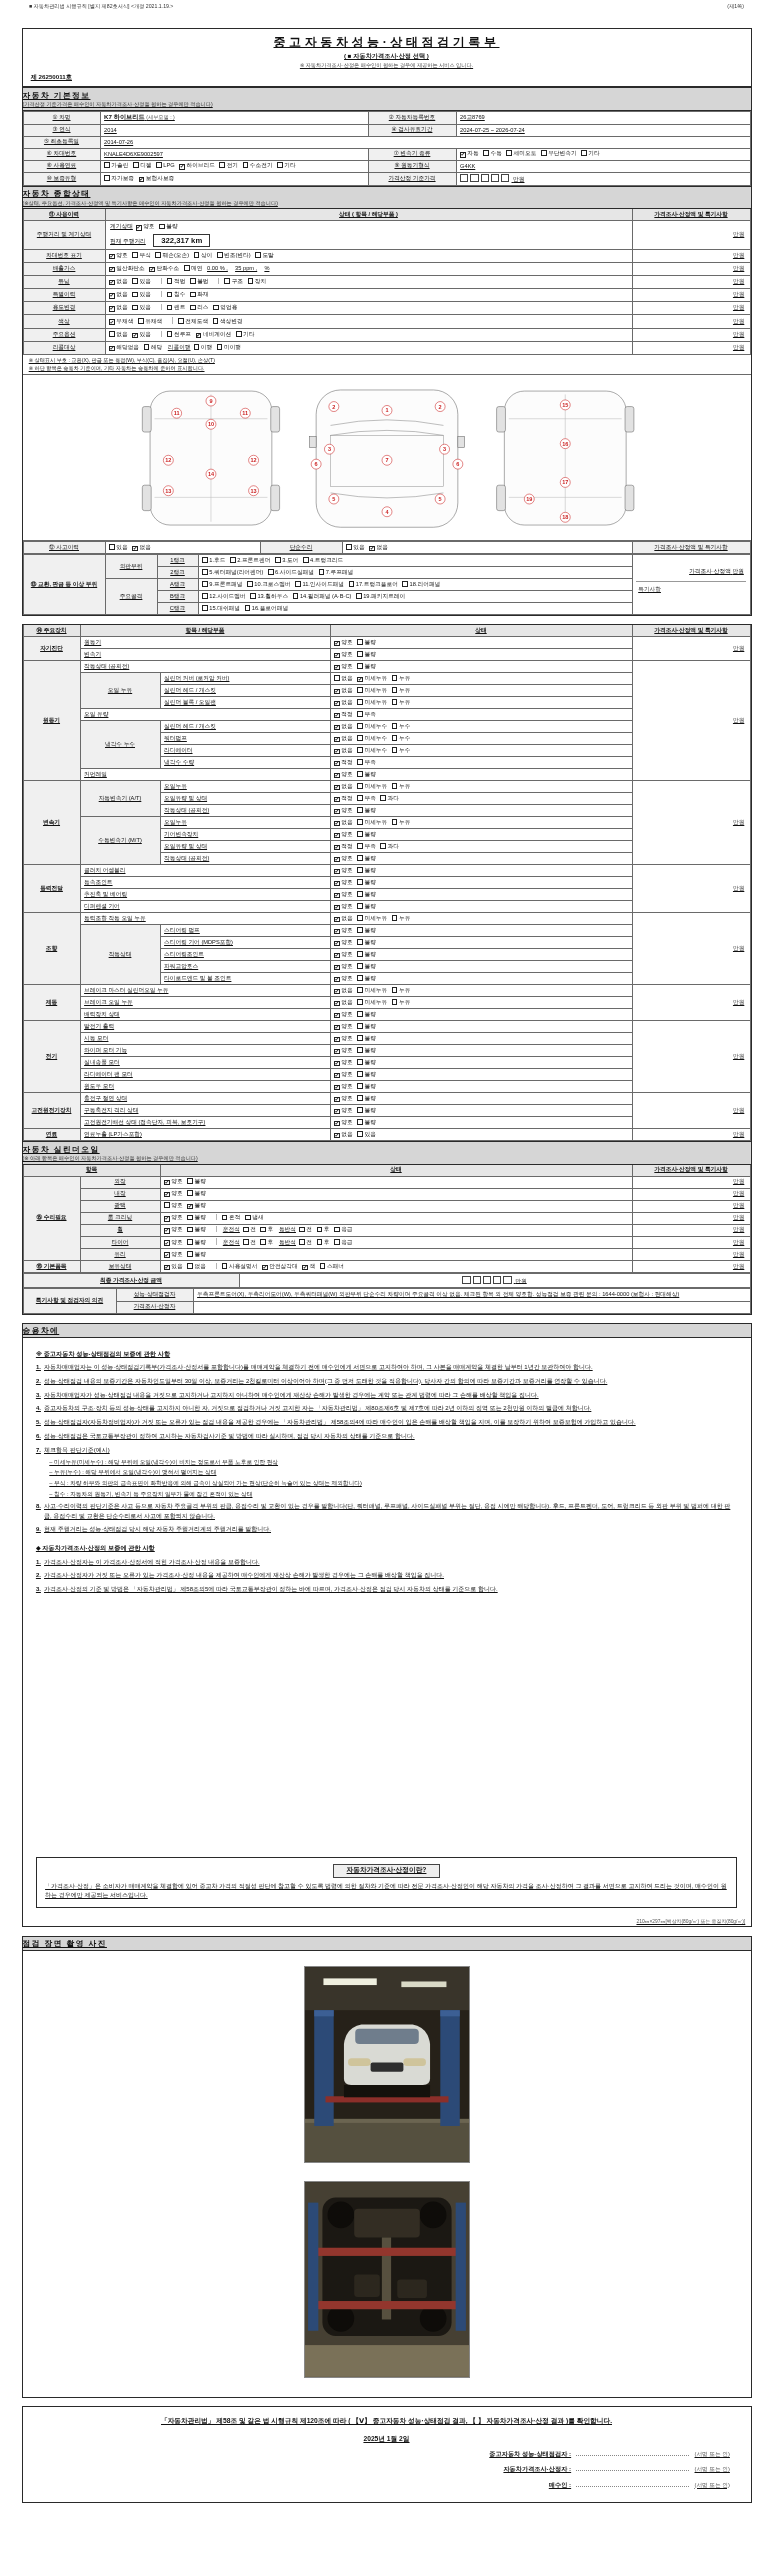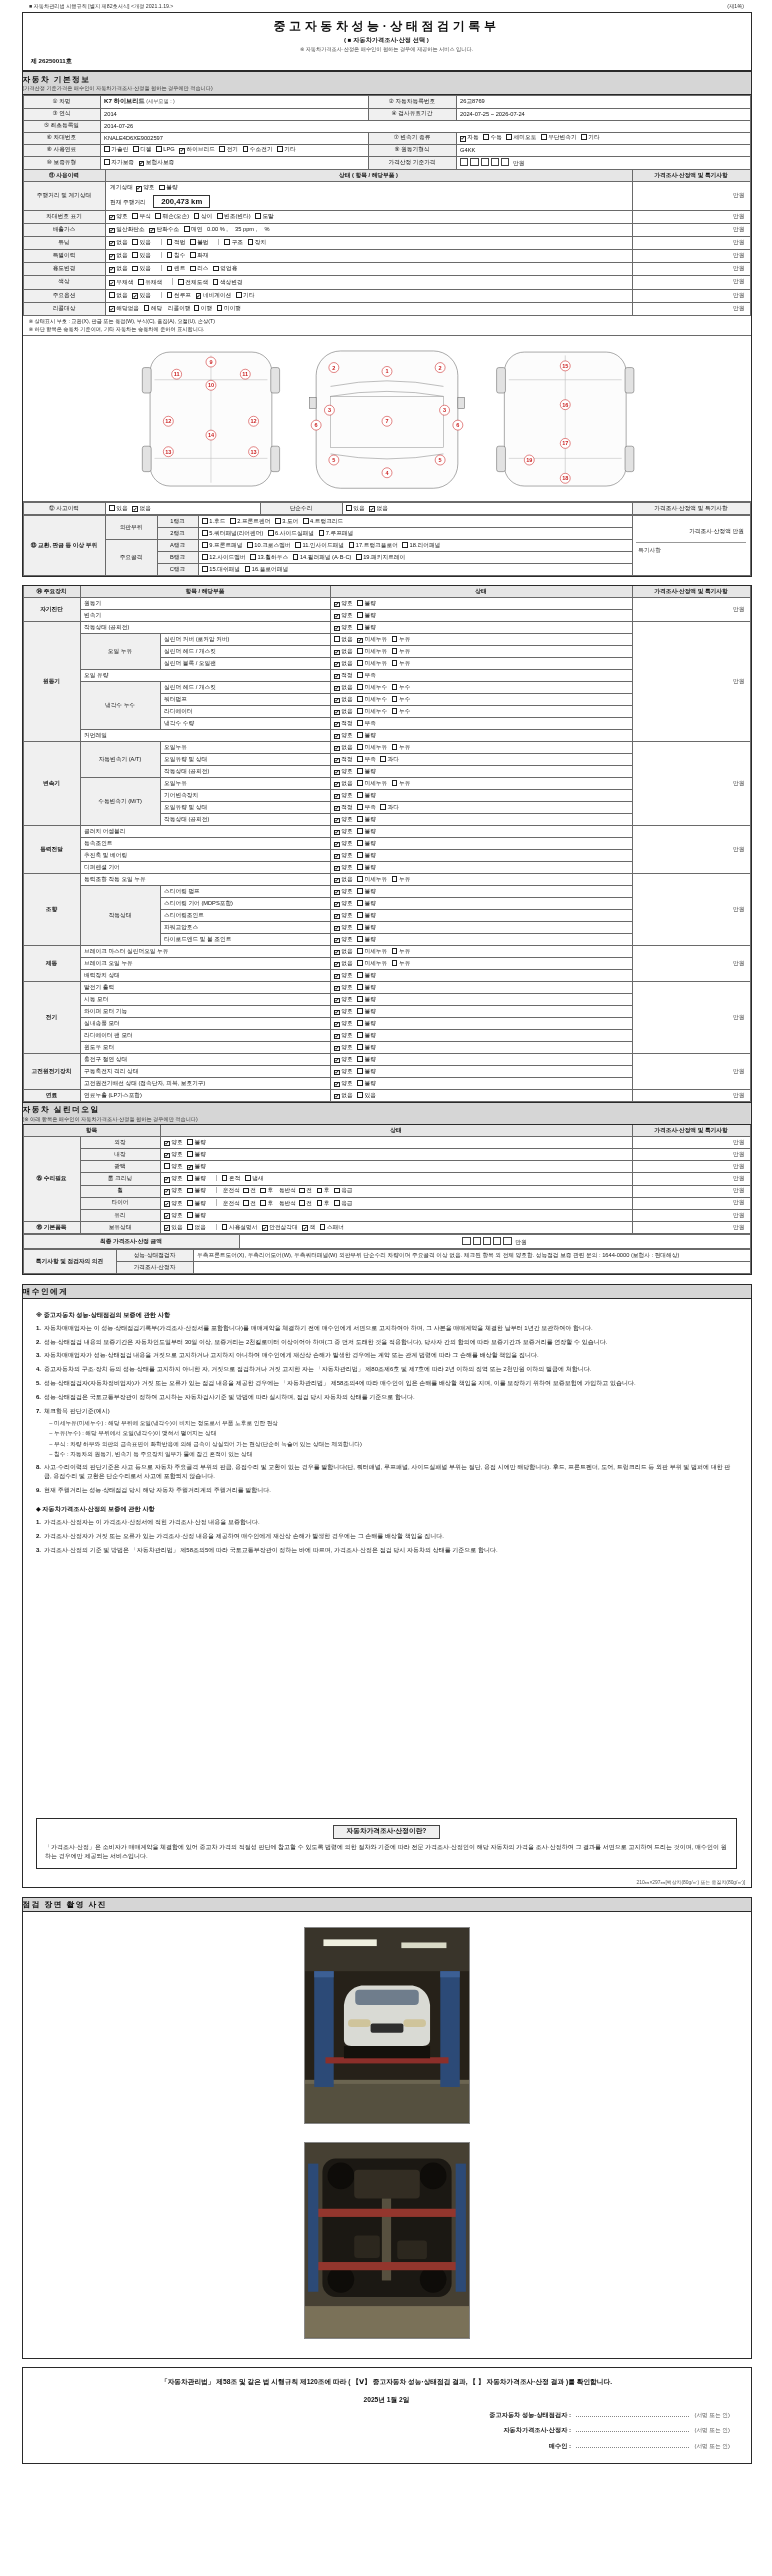--- a/index.html
+++ b/index.html
@@ -1,21 +1,21 @@
 <!DOCTYPE html>
 <html style="font-size:8.2px"><head>
 <meta charset="utf-8">
 <style>
 *{box-sizing:border-box;margin:0;padding:0;}
 body{width:773px;height:2576px;overflow:hidden;background:#ffffff;color:#111;
      font-family:"Liberation Sans","DejaVu Sans",sans-serif;}
 .canvas{width:773px;height:2576px;padding-top:2.6px;}
 .topnote-row{width:717px;margin:0 auto;display:flex;justify-content:space-between;
      font-size:5.2px;color:#333;padding:0.5px 1px 1.5px;}
-.doc{width:730px;margin:0 auto;}
+.doc{width:730px;margin:16px auto;text-decoration:underline;}
 .block{border:1px solid #2a2a2a;background:#fff;margin-bottom:8.2px;}
 .titlewrap{padding:5.2px 8.2px 4.1px;border-bottom:0.5px solid #2a2a2a;}
 .title{text-align:center;font-size:12px;font-weight:bold;letter-spacing:3.6px;}
 .subtitle{text-align:center;font-size:6.2px;margin-top:1.5px;font-weight:bold;}
 .service-note{text-align:center;font-size:5.2px;color:#444;margin-top:1px;}
 .docno{font-size:6.2px;font-weight:bold;margin-top:4.1px;}
 .secbar{background:#d6d6d6;border-top:0.5px solid #2a2a2a;border-bottom:0.5px solid #2a2a2a;
      text-align:left;padding:2.1px 0 1.5px;}
 .block > .secbar:first-child{border-top:none;}
 .sectitle{font-weight:bold;font-size:7.7px;letter-spacing:1.5px;display:block;}
@@ -138,40 +138,44 @@
           <td id="warranty-opts"><span class="opt"><span class="box"></span><span class="optlab">자가보증</span></span><span class="opt"><span class="box chk">✔</span><span class="optlab">보험사보증</span></span></td>
           <td class="lab">가격산정 기준가격</td>
           <td>
             <span id="price-boxes"><span class="dbox"></span><span class="dbox"></span><span class="dbox"></span><span class="dbox"></span><span class="dbox"></span></span>
             <span>만원</span>
           </td>
         </tr>
       </tbody>
         </table>
 
+      <div class="secbar">
+        <span class="sectitle">자동차 종합상태</span>
+        <span class="secnote">(※상태, 주요옵션, 가격조사·산정액 및 특기사항은 매수인이 자동차가격조사·산정을 원하는 경우에만 적습니다)</span>
+      </div>
 
       <table class="grid">
         <colgroup>
             <col style="width:82px">
             <col>
             <col style="width:118px">
           </colgroup>
         <thead>
           <tr>
             <th>⑪ 사용이력</th>
             <th>상태  ( 항목 / 해당부품 )</th>
             <th>가격조사·산정액 및 특기사항</th>
           </tr>
         </thead>
         <tbody id="summary-body">
             <tr>
               <td class="lab">주행거리 및 계기상태</td>
               <td class="cnt">
                 <div class="line"><span class="ilab">계기상태</span><span class="opt"><span class="box chk">✔</span><span class="optlab">양호</span></span><span class="opt"><span class="box"></span><span class="optlab">불량</span></span></div>
-                <div class="line"><span class="ilab">현재 주행거리</span><span class="odo">200,473 km</span></div>
+                <div class="line"><span class="ilab">현재 주행거리</span><span class="odo">322,317 km</span></div>
               </td>
               <td class="price">만원</td>
             </tr>
             <tr>
               <td class="lab">차대번호 표기</td>
               <td class="cnt">
                 <div class="line"><span class="opt"><span class="box chk">✔</span><span class="optlab">양호</span></span><span class="opt"><span class="box"></span><span class="optlab">부식</span></span><span class="opt"><span class="box"></span><span class="optlab">훼손(오손)</span></span><span class="opt"><span class="box"></span><span class="optlab">상이</span></span><span class="opt"><span class="box"></span><span class="optlab">변조(변타)</span></span><span class="opt"><span class="box"></span><span class="optlab">도말</span></span></div>
               </td>
               <td class="price">만원</td>
             </tr>
@@ -690,21 +694,21 @@
         <tr>
           <td class="lab">가격조사·산정자</td>
           <td class="remtext"></td>
         </tr>
       </tbody>
         </table>
     </section>
 
     <section class="block">
       <div class="secbar">
-        <span class="sectitle">매수인에게</span>
+        <span class="sectitle">승용차에</span>
       </div>
       <div class="notices-body">
         <div class="nsubtitle">※ 중고자동차 성능·상태점검의 보증에 관한 사항</div>
         <div id="notice-list">
             <div class="nitem">
               <span class="nnum">1.</span>
               <span class="ntxt">자동차매매업자는 이 성능·상태점검기록부(가격조사·산정서를 포함합니다)를 매매계약을 체결하기 전에 매수인에게 서면으로 고지하여야 하며, 그 사본을 매매계약을 체결한 날부터 1년간 보관하여야 합니다.</span>
             </div>
             <div class="nitem">
               <span class="nnum">2.</span>

